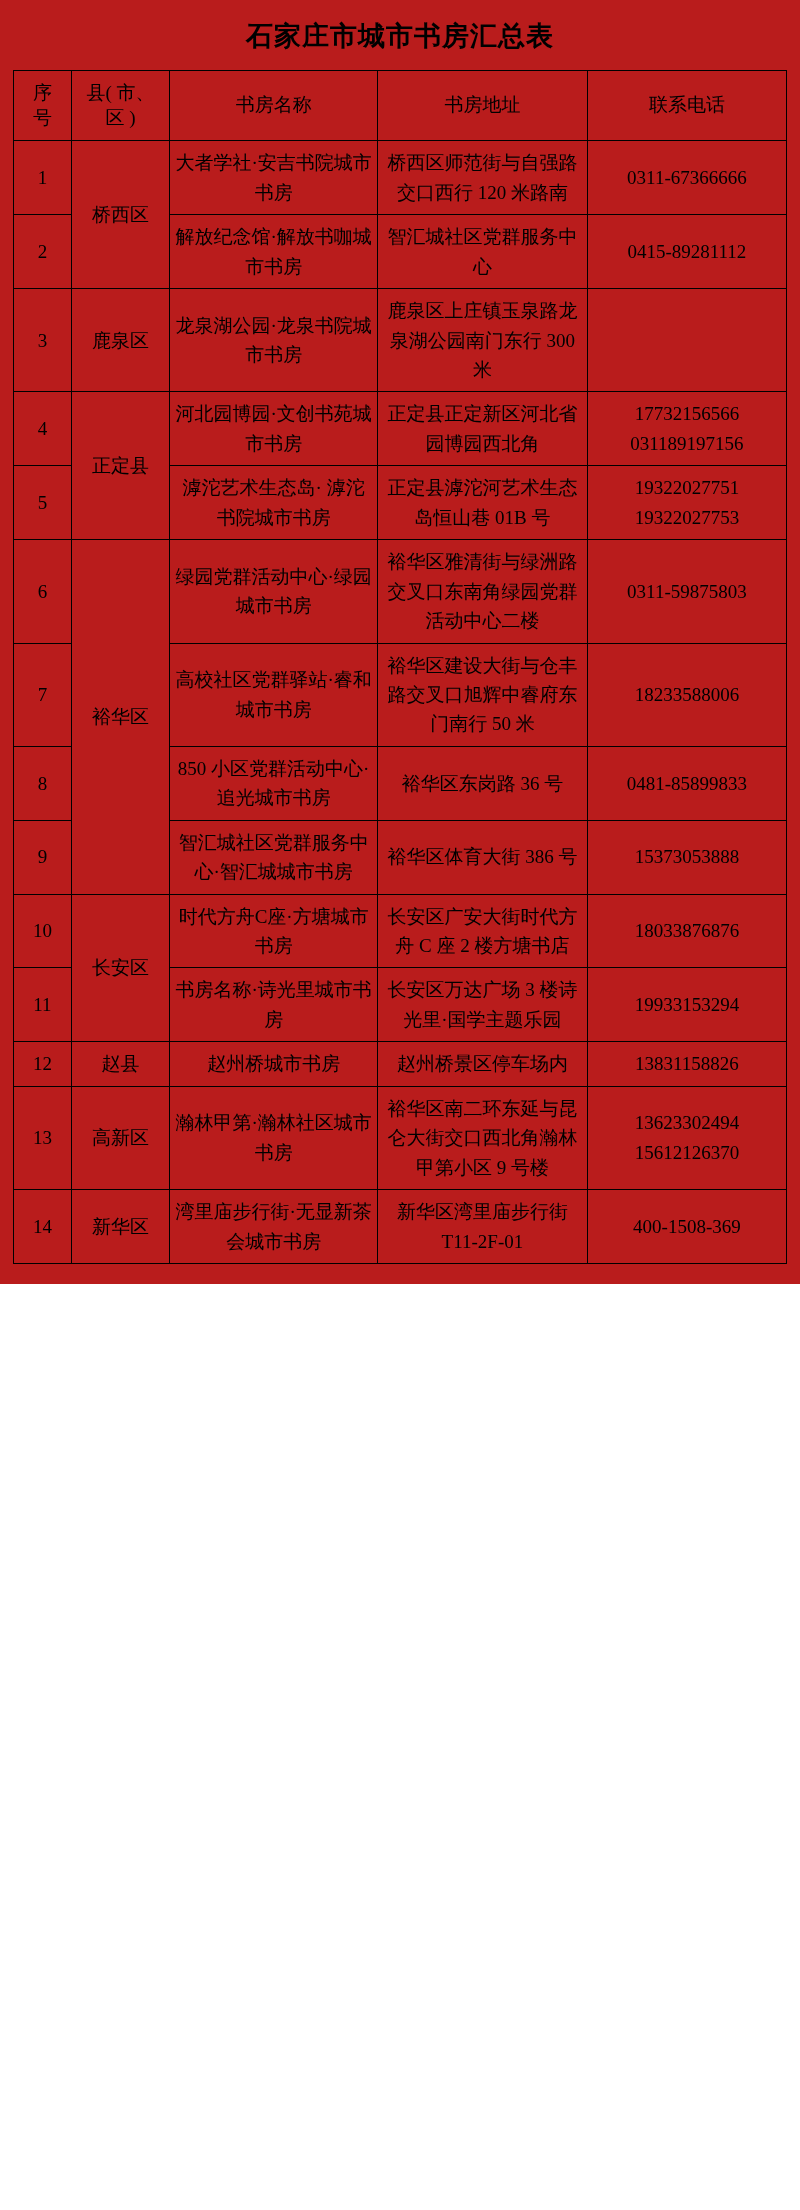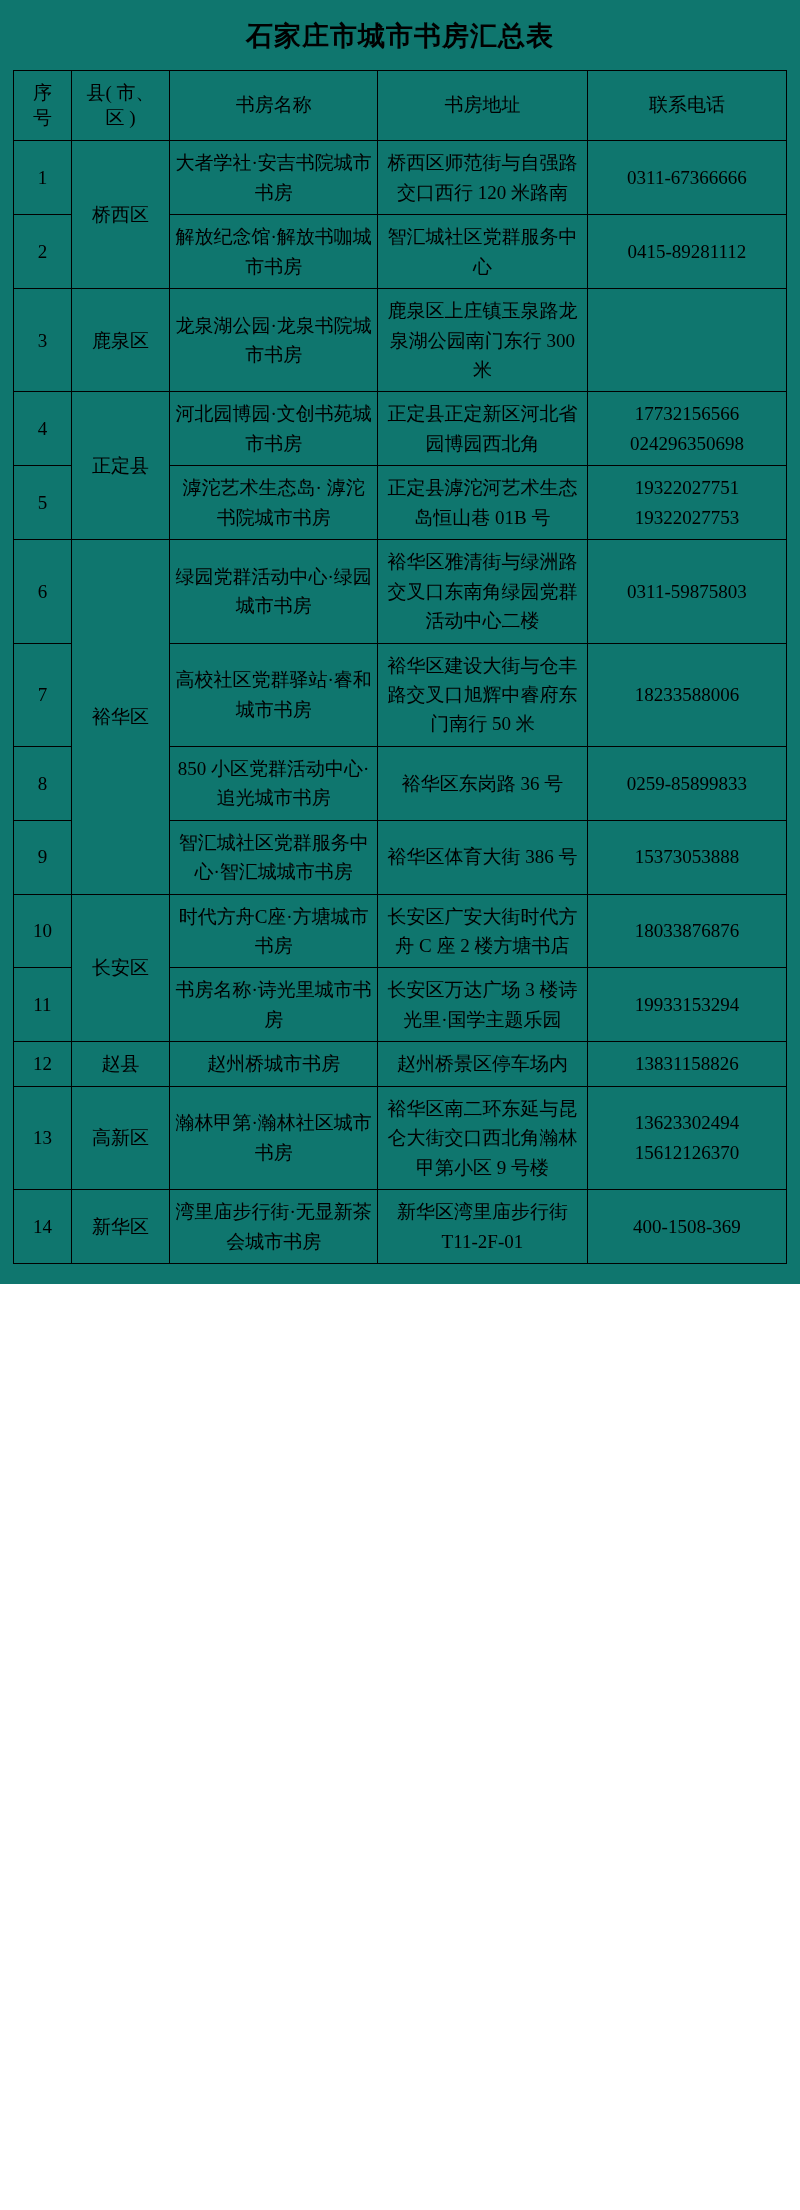--- a/index.html
+++ b/index.html
@@ -10,21 +10,21 @@
   body {
     width: 800px;
     min-height: 2210px;
     font-family: "Liberation Serif", "DejaVu Serif", serif;
     color: #000000;
   }
   .page {
     width: 800px;
     box-sizing: border-box;
     padding: 0;
-    background: #0f766e;
+    background: #b91c1c;
   }
   .doc-title {
     text-align: center;
     font-family: "Liberation Sans", "DejaVu Sans", sans-serif;
     font-weight: bold;
     font-size: 27px;
     letter-spacing: 1px;
     padding: 18px 0 16px 0;
     margin: 0;
   }
@@ -120,21 +120,21 @@
             <td class="name">龙泉湖公园·龙泉书院城市书房</td>
             <td class="addr">鹿泉区上庄镇玉泉路龙泉湖公园南门东行 300 米</td>
             <td class="tel"></td>
           </tr>
           <tr>
             <td class="idx">4</td>
             <td class="dist" rowspan="2">正定县</td>
             <td class="name">河北园博园·文创书苑城市书房</td>
             <td class="addr">正定县正定新区河北省园博园西北角</td>
             <td class="tel">17732156566
-024296350698</td>
+031189197156</td>
           </tr>
           <tr>
             <td class="idx">5</td>
             <td class="name">滹沱艺术生态岛· 滹沱书院城市书房</td>
             <td class="addr">正定县滹沱河艺术生态岛恒山巷 01B 号</td>
             <td class="tel">19322027751
 19322027753</td>
           </tr>
           <tr>
             <td class="idx">6</td>
@@ -146,21 +146,21 @@
           <tr>
             <td class="idx">7</td>
             <td class="name">高校社区党群驿站·睿和城市书房</td>
             <td class="addr">裕华区建设大街与仓丰路交叉口旭辉中睿府东门南行 50 米</td>
             <td class="tel">18233588006</td>
           </tr>
           <tr>
             <td class="idx">8</td>
             <td class="name">850 小区党群活动中心·追光城市书房</td>
             <td class="addr">裕华区东岗路 36 号</td>
-            <td class="tel">0259-85899833</td>
+            <td class="tel">0481-85899833</td>
           </tr>
           <tr>
             <td class="idx">9</td>
             <td class="name">智汇城社区党群服务中心·智汇城城市书房</td>
             <td class="addr">裕华区体育大街 386 号</td>
             <td class="tel">15373053888</td>
           </tr>
           <tr>
             <td class="idx">10</td>
             <td class="dist" rowspan="2">长安区</td>

